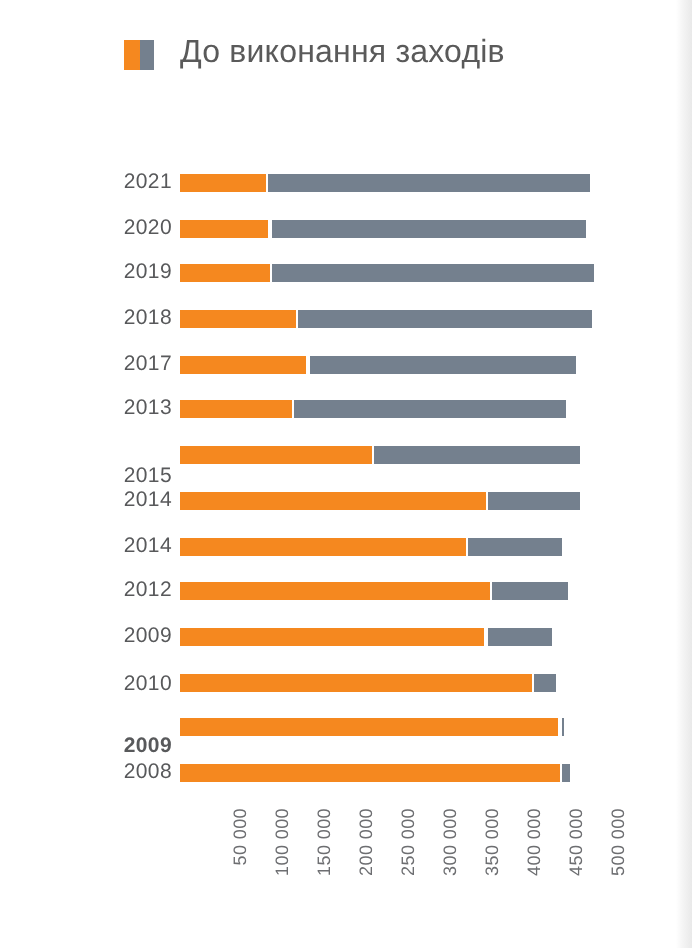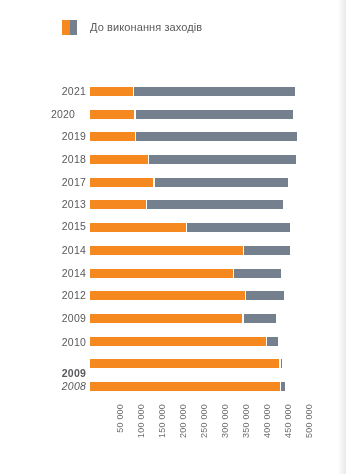--- a/index.html
+++ b/index.html
@@ -40,21 +40,21 @@
   .legend-swatch {
     width: 15px;
     height: 15px;
     flex: 0 0 15px;
     margin-right: 13px;
     display: flex;
   }
   .legend-swatch .half-a { width: 50%; height: 100%; }
   .legend-swatch .half-b { width: 50%; height: 100%; }
   .legend-label {
-    font-size: 11px;
+    font-size: 16px;
     color: #5a5a5a;
     letter-spacing: 0.1px;
     white-space: nowrap;
   }
 
   
   #chart {
     position: absolute;
     left: 0;
     top: 72px;
@@ -136,33 +136,33 @@
       <span class="half-a" style="background: rgb(245, 136, 31);"></span>
       <span class="half-b" style="background: rgb(116, 128, 142);"></span>
     </span>
     <span class="legend-label">До виконання заходів</span>
   </div>
 </div>
 
 <div id="chart">
   <div id="y-axis">
       <div class="y-label" style="top: 6.85714px;">2021</div>
-      <div class="y-label" style="top: 29.5714px; text-align: center;">2020</div>
+      <div class="y-label" style="top: 29.5714px;">2020</div>
       <div class="y-label" style="top: 52.2857px;">2019</div>
       <div class="y-label" style="top: 75px;">2018</div>
       <div class="y-label" style="top: 97.7143px;">2017</div>
       <div class="y-label" style="top: 120.429px;">2013</div>
-      <div class="y-label" style="top: 142px;">2015</div>
+      <div class="y-label" style="top: 154px;">2015</div>
       <div class="y-label" style="top: 165.857px;">2014</div>
       <div class="y-label" style="top: 188.571px;">2014</div>
       <div class="y-label" style="top: 211.286px;">2012</div>
       <div class="y-label" style="top: 234px;">2009</div>
       <div class="y-label" style="top: 258px;">2010</div>
       <div class="y-label" style="top: 289px; font-weight: bold;">2009</div>
-      <div class="y-label" style="top: 302.143px; font-style: italic;">2008</div>
+      <div class="y-label" style="top: 302.143px;">2008</div>
     </div>
   <div id="plot">
       <div class="bar-row" style="top: 6.85714px;">
         <div class="bar-track">
           <div class="seg seg-after" title="102000" style="width: 42.84px; background: rgb(245, 136, 31);"></div>
           <div class="seg seg-before" title="488000" style="left: 44.34px; width: 160.62px; background: rgb(116, 128, 142);"></div>
         </div>
       </div>
       <div class="bar-row" style="top: 29.5714px;">
         <div class="bar-track">

